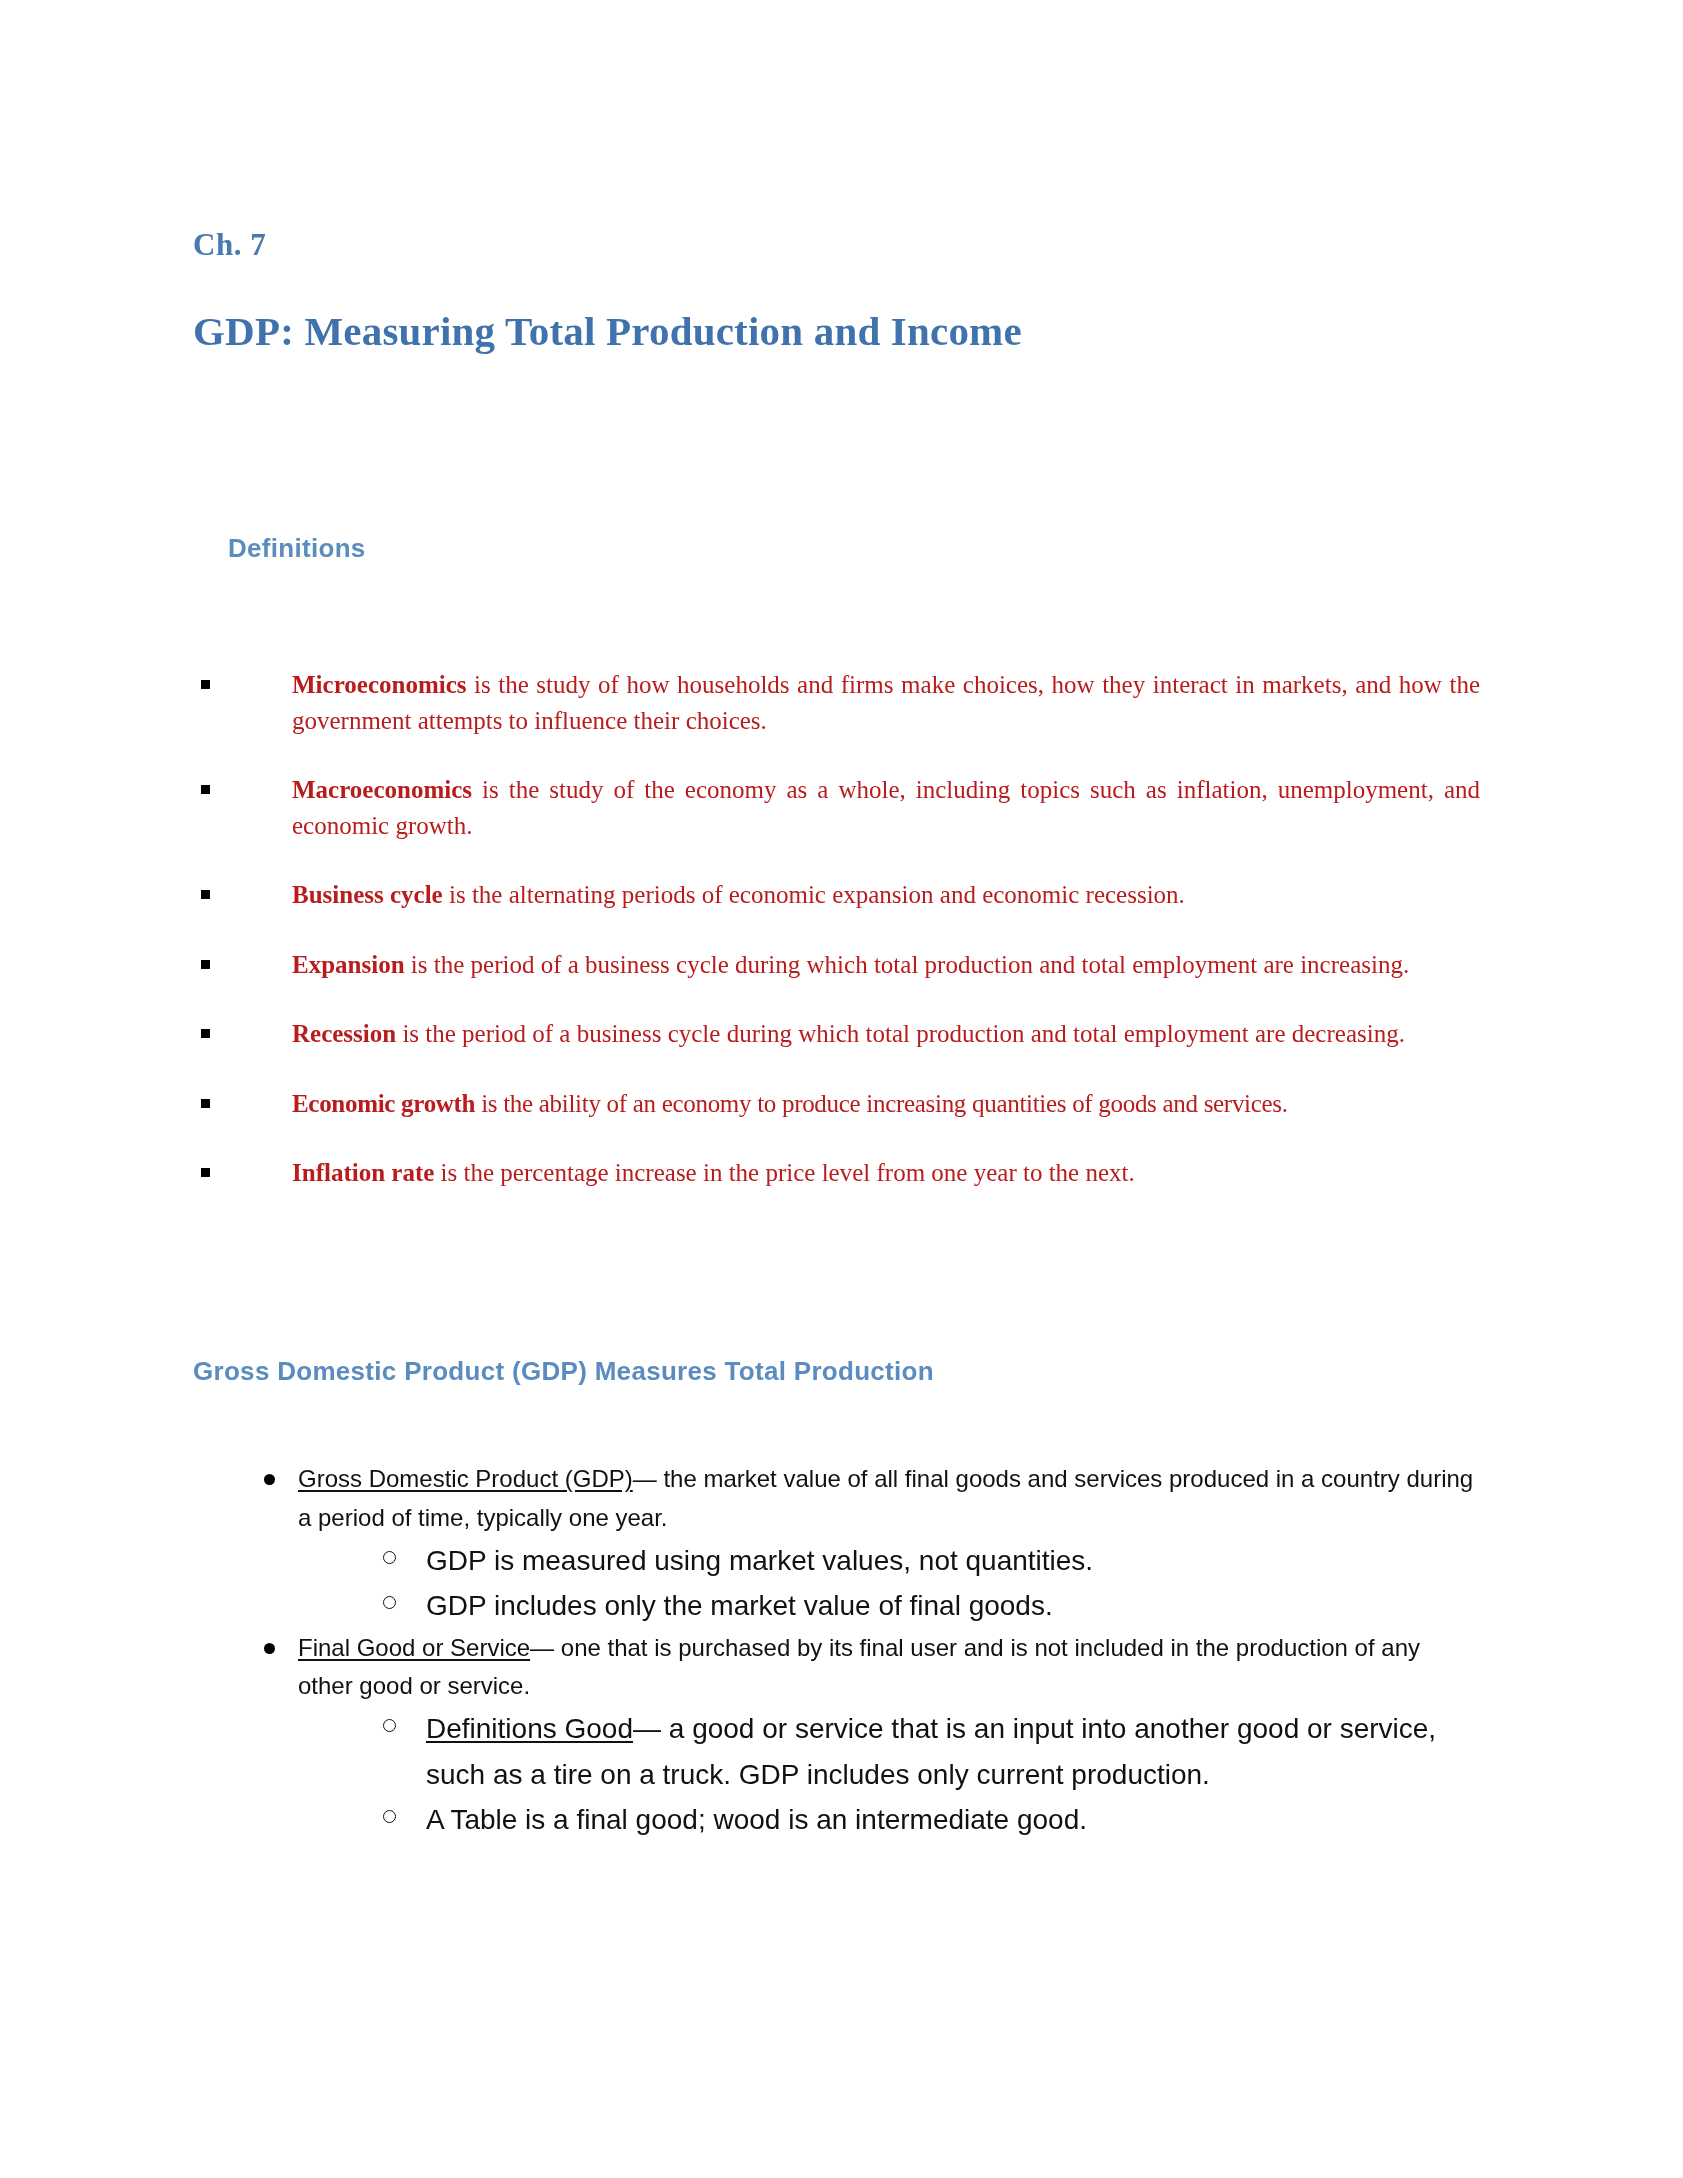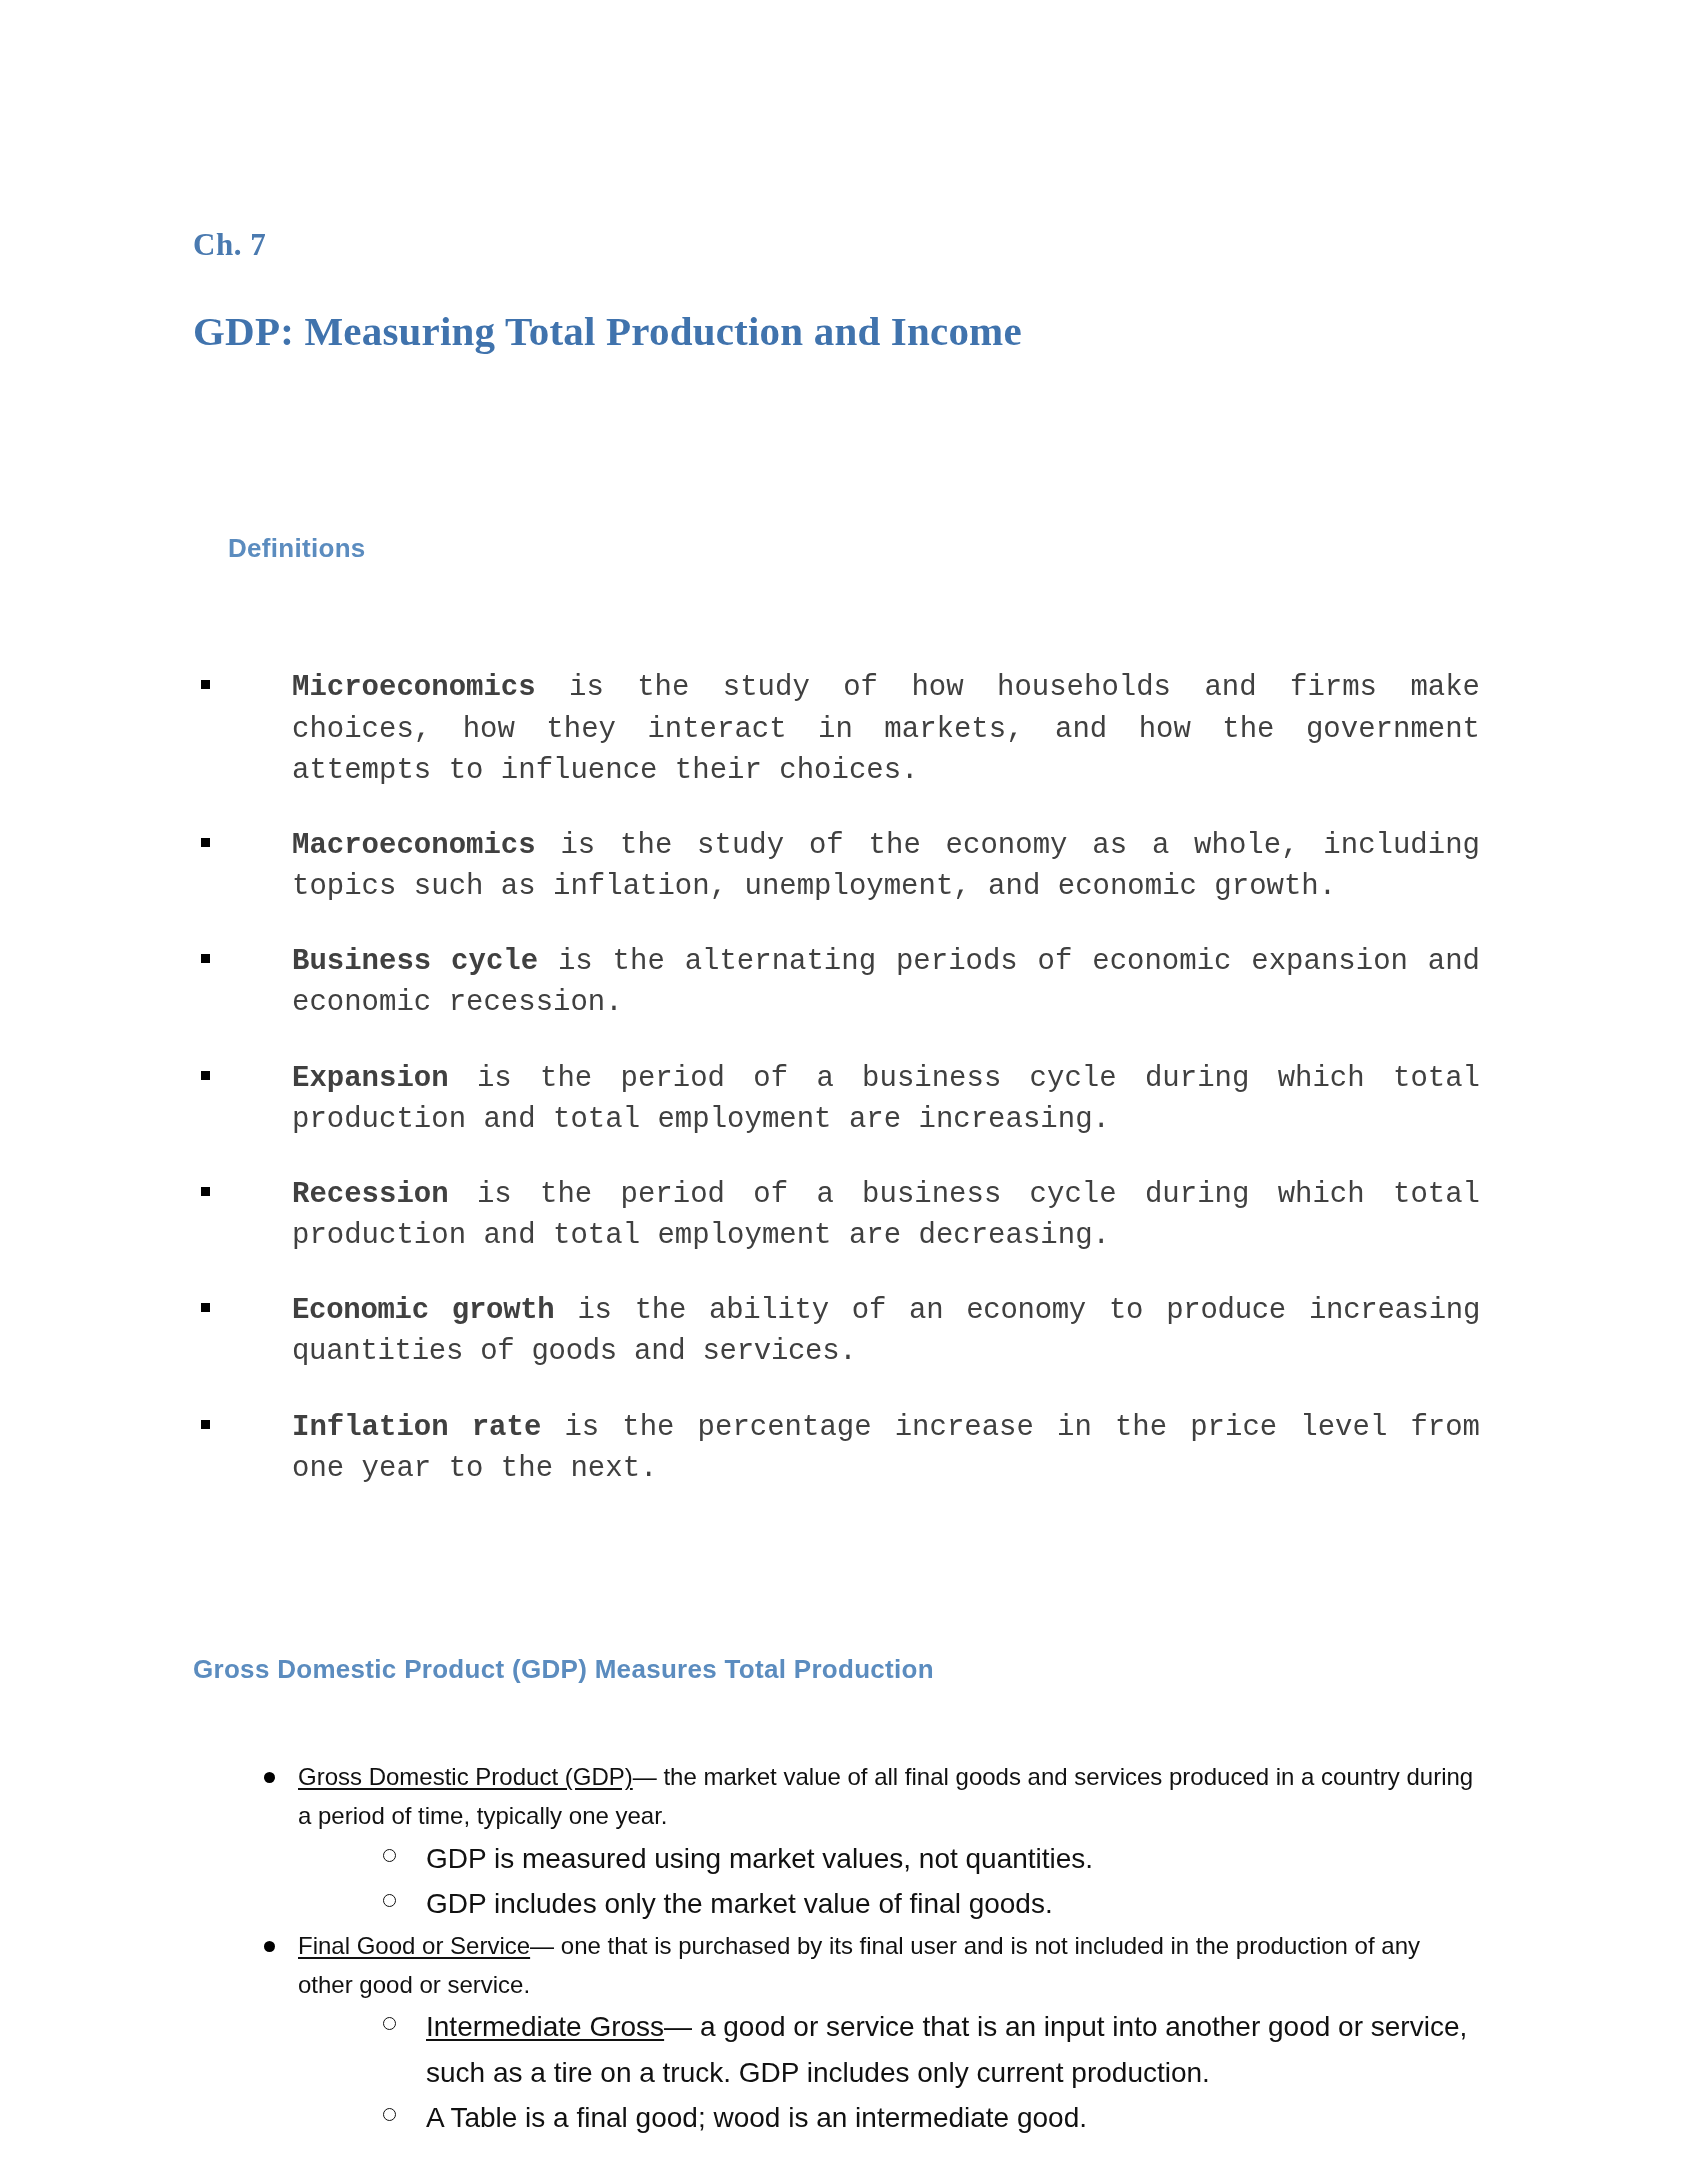--- a/index.html
+++ b/index.html
@@ -59,25 +59,25 @@
   .def-list {
     list-style: none;
     margin: 0;
     padding: 0;
     margin-top: 103px;
   }
   .def-list li {
     position: relative;
     padding-left: 99px;
     margin-bottom: 34px;
-    font-family: Liberation Mono, monospace;
-    font-size: 29px;
+    font-family: Liberation Serif, serif;
+    font-size: 25px;
     line-height: 1.42;
     text-align: justify;
-    color: #404040;
+    color: #b91c1c;
   }
   .def-list li:last-child { margin-bottom: 16px; }
   .def-list li .sq-bullet {
     position: absolute;
     left: 8px;
     top: 13px;
     width: 9px;
     height: 9px;
     background: #000000;
     display: block;
@@ -208,21 +208,21 @@
     </li>
 
     <li>
       <div class="row">
         <span class="dot-bullet"></span>
         <span class="term-underline">Final Good or Service</span><span>— one that is purchased by its final user and is not included in the production of any other good or service.</span>
       </div>
       <ul class="sub-list">
         <li>
           <span class="o-bullet"></span>
-          <span class="term-underline">Intermediate Gross</span><span>—  a good or service that is an input into another good or service, such as a tire on a truck. GDP includes only current production.</span>
+          <span class="term-underline">Definitions Good</span><span>—  a good or service that is an input into another good or service, such as a tire on a truck. GDP includes only current production.</span>
         </li>
         <li>
           <span class="o-bullet"></span>
           <span>A Table is a final good; wood is an intermediate good.</span>
         </li>
       </ul>
     </li>
   </ul>
 
 </div>

